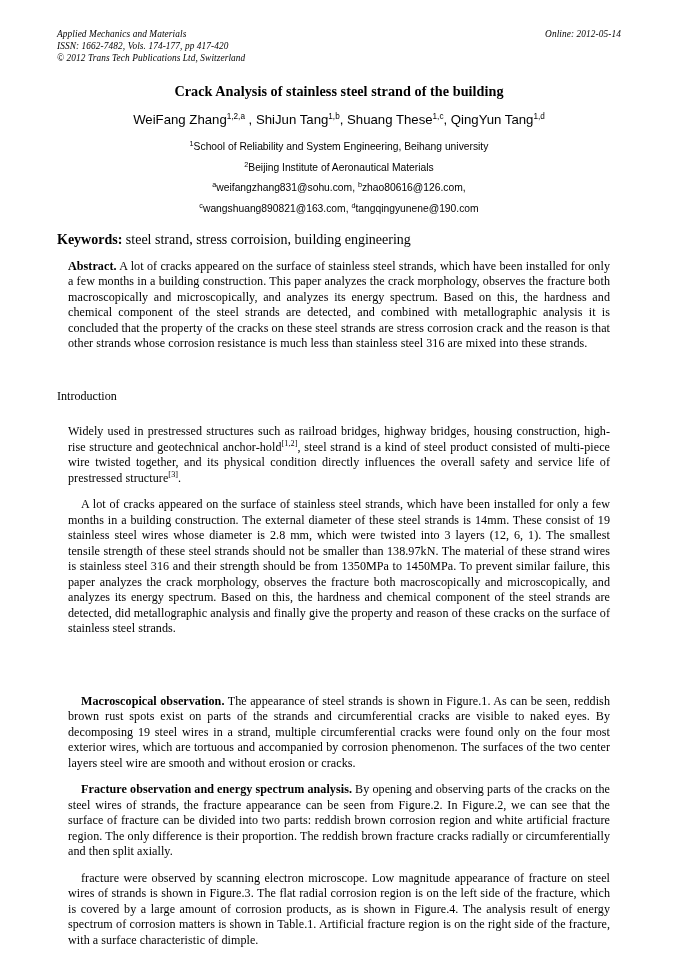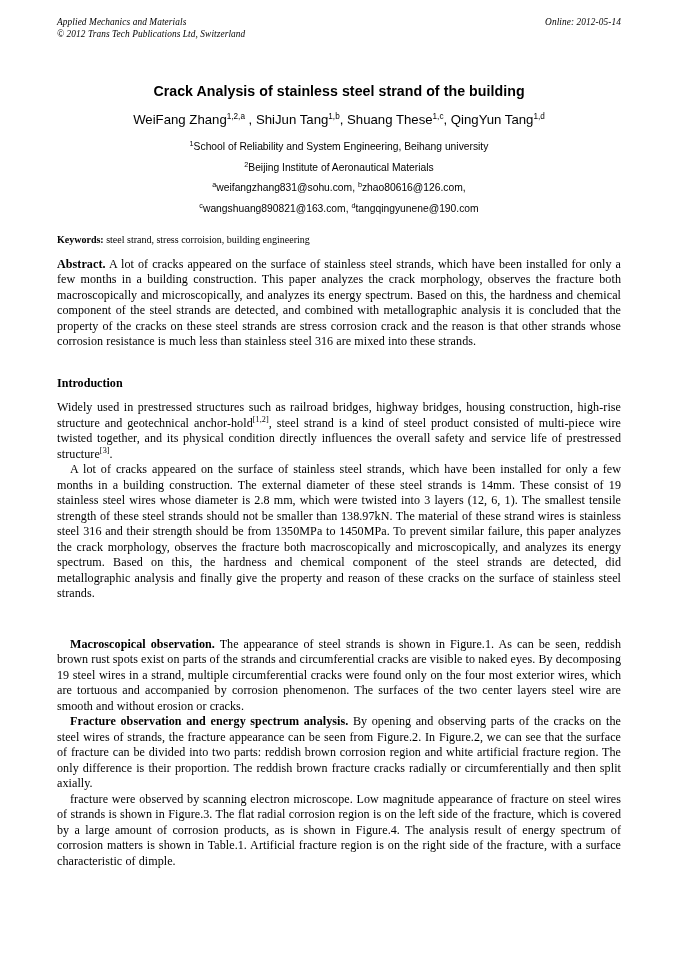--- a/index.html
+++ b/index.html
@@ -28,20 +28,21 @@
   .journal-header {
     position: absolute;
     left: 57px;
     top: 16px;
     width: 564px;
   }
   .jh-row {
     display: flex;
     justify-content: space-between;
     align-items: center;
+    margin-top: 12px;
   }
   .jh-left, .jh-right {
     font-style: italic;
     font-size: 9.3px;
     line-height: 12.2px;
     letter-spacing: 0.1px;
     white-space: nowrap;
   }
   .jh-line {
     font-style: italic;
@@ -51,21 +52,21 @@
     white-space: nowrap;
   }
 
   
   .title {
     position: absolute;
     left: 57px;
     top: 82px;
     width: 564px;
     text-align: center;
-    font-family: Liberation Sans, sans-serif;
+    font-family: Liberation Serif, serif;
     font-weight: bold;
     font-size: 14.2px;
     line-height: 18px;
     letter-spacing: 0.05px;
   }
 
   
   .authors {
     position: absolute;
     left: 57px;
@@ -100,60 +101,61 @@
   }
 
   
   .body-col {
     position: absolute;
     left: 57px;
     top: 232px;
     width: 564px;
   }
   p.para {
-    margin: 0;
+    margin: 11px;
     font-size: 12.1px;
     line-height: 15.5px;
     text-align: justify;
     text-justify: inter-word;
     letter-spacing: 0.005em;
   }
   p.keywords {
     margin: 0 0 9px 0;
-    font-size: 10px;
+    font-size: 14px;
     line-height: 15.5px;
     text-align: left;
   }
   .b { font-weight: bold; }
   .indent { text-indent: 13px; }
   sup.cite {
     font-size: 8.2px;
     vertical-align: super;
     line-height: 0;
   }
   h2.section {
     margin: 0;
     font-size: 12.1px;
     line-height: 15.5px;
-    font-weight: bold;
+    font-weight: normal;
     text-align: left;
   }
   .spacer-lg { height: 26px; }
   .spacer-sm { height: 9px; }
 </style>
 </head>
 <body>
 
 <div class="page">
 
   <div class="journal-header">
     <div class="jh-row">
       <span class="jh-left">Applied Mechanics and Materials</span>
       <span class="jh-right">Online: 2012-05-14</span>
     </div>
+    <div class="jh-line">ISSN: 1662-7482, Vols. 174-177, pp 417-420</div>
     <div class="jh-line">© 2012 Trans Tech Publications Ltd, Switzerland</div>
   </div>
 
   <div class="title">Crack Analysis of stainless steel strand of the building</div>
 
   <div class="authors">
     <span><span>WeiFang Zhang</span><sup>1,2,a</sup></span><span> , </span><span><span>ShiJun Tang</span><sup>1,b</sup></span><span>, </span><span><span>Shuang These</span><sup>1,c</sup></span><span>, </span><span><span>QingYun Tang</span><sup>1,d</sup></span>
   </div>
 
   <div class="affil-block">

